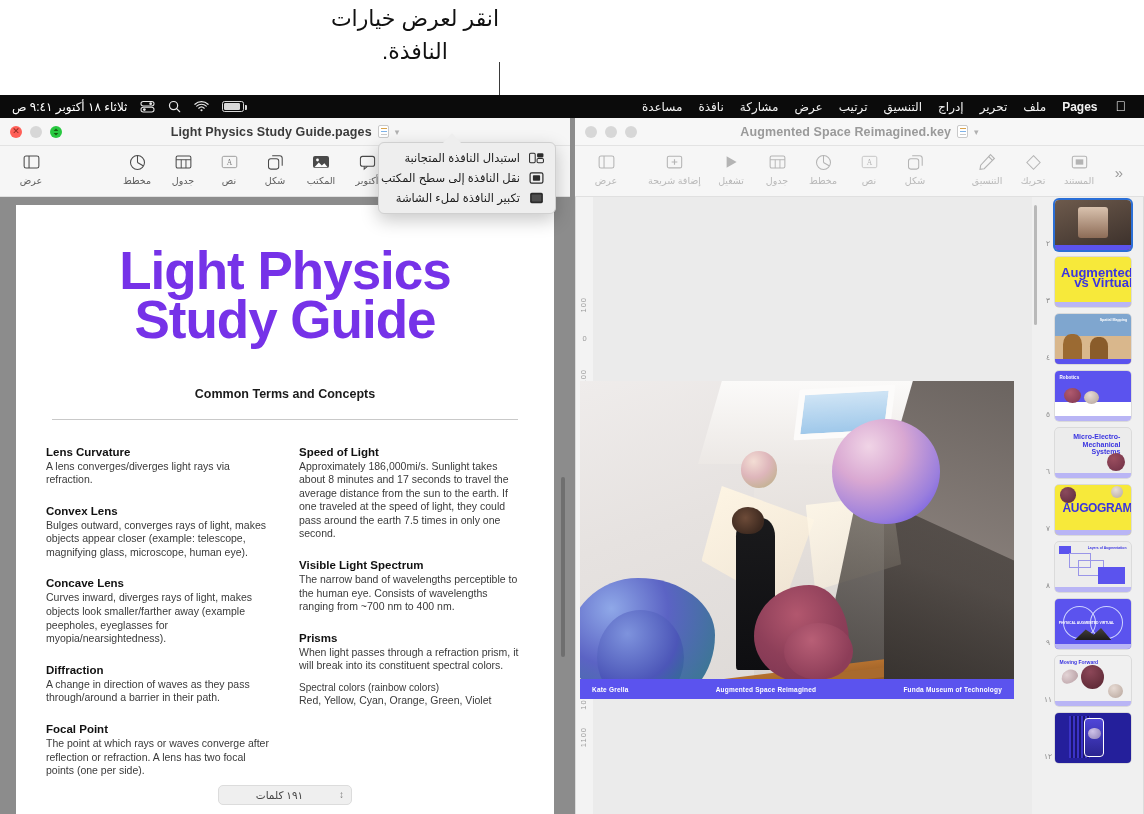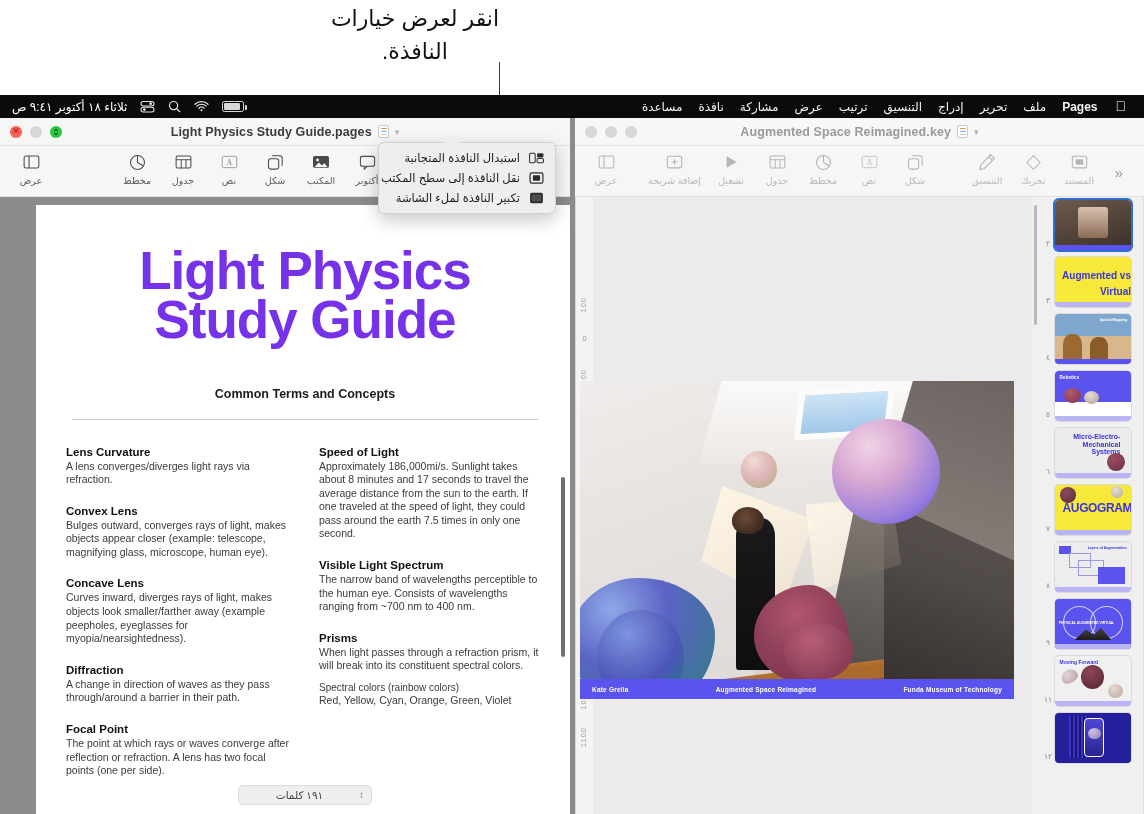--- a/index.html
+++ b/index.html
@@ -127,21 +127,21 @@
   .dd-pointer {
     position:absolute; left:443px; top:133px; width:0;height:0;
     border-left:9px solid transparent; border-right:9px solid transparent;
     border-bottom:10px solid #eeeeee; z-index:51;
   }
 
   
   .pages-body { position:relative; height:617px; background:#8c8c8c; overflow:hidden; }
   .page-sheet {
     position:absolute; left:16px; top:8px; width:538px; height:609px; background:#fff;
-    padding: 24px 30px 0 30px; direction:ltr;margin-left:20px;
+    padding: 24px 30px 0 30px; direction:ltr;
   }
   .doc-title {
     color:#7632e8; font-size:53px; line-height:0.92; font-weight:bold;
     text-align:center; letter-spacing:-1px; margin-top:18px;
   }
   .doc-sub {
     text-align:center; font-weight:bold; font-size:12.5px; color:#1b1b1b; margin-top:42px;
   }
   .doc-rule { height:1px; background:#c9c9c9; margin:18px 6px 0 6px; }
   .doc-cols { display:flex; gap:28px; margin-top:26px; direction:ltr; }
@@ -591,21 +591,21 @@
           <div class="thumb-row">
             <div class="thumb selected" style="background:linear-gradient(160deg,#6d5a4c,#3a2f2a);">
               <div style="position:absolute;left:30%;top:14%;width:40%;height:62%;background:linear-gradient(180deg,#d9c2ae,#8d6c57);border-radius:3px;"></div>
               <div class="tband"></div>
             </div>
             <div class="thumb-num">٢</div>
           </div>
 
           <div class="thumb-row">
             <div class="thumb" style="background:#f7e93a;">
-              <div class="t-title" style="left:8%;top:22%;font-size:10px;line-height:16px;">Augmented vs Virtual</div>
+              <div class="t-title" style="left:8%;top:22%;font-size:13px;line-height:10px;">Augmented vs Virtual</div>
               <div class="tband pale"></div>
             </div>
             <div class="thumb-num">٣</div>
           </div>
 
           <div class="thumb-row">
             <div class="thumb" style="background:linear-gradient(180deg,#7fa6cf 0%,#7fa6cf 45%,#d9b78c 45%,#d9b78c 100%);">
               <div style="position:absolute;left:10%;top:40%;width:26%;height:52%;background:#9b6a32;border-radius:40% 40% 0 0;"></div>
               <div style="position:absolute;left:46%;top:46%;width:24%;height:46%;background:#8a5c2a;border-radius:40% 40% 0 0;"></div>
               <div class="t-title" style="right:5%;top:7%;font-size:3.6px;color:#fff;">Spatial Mapping</div>

